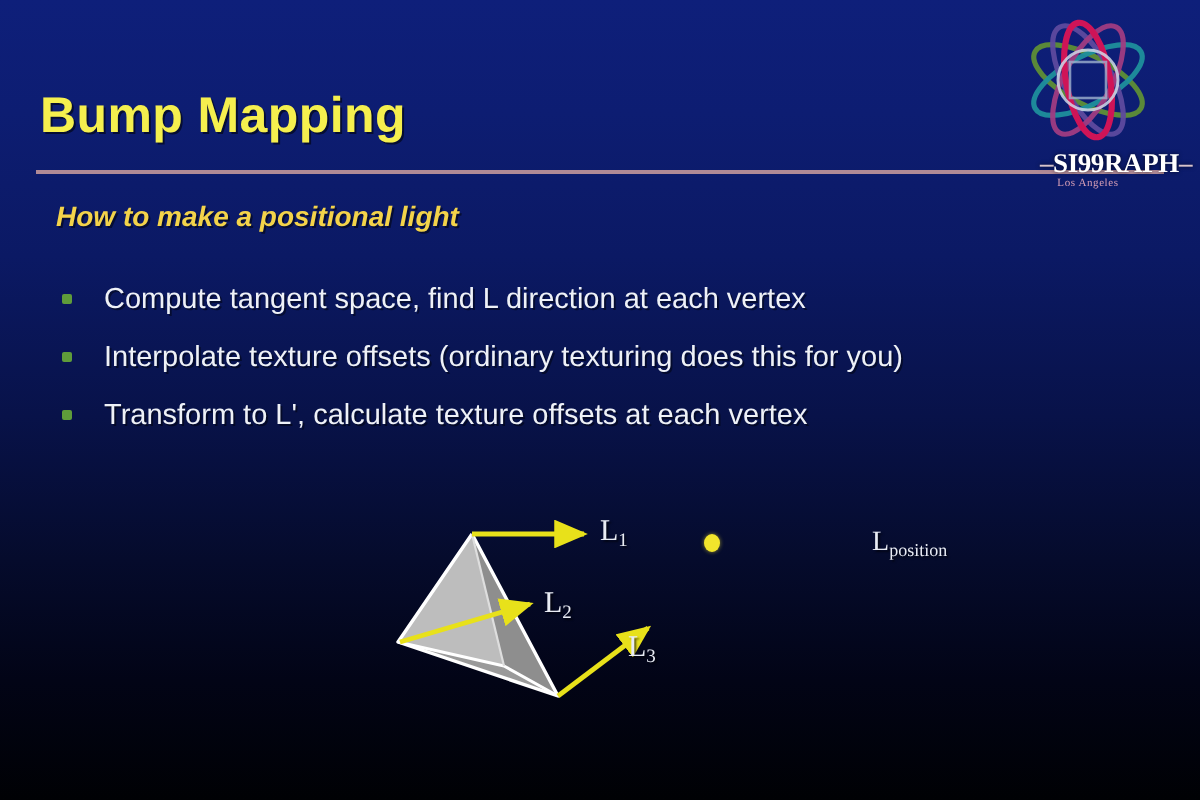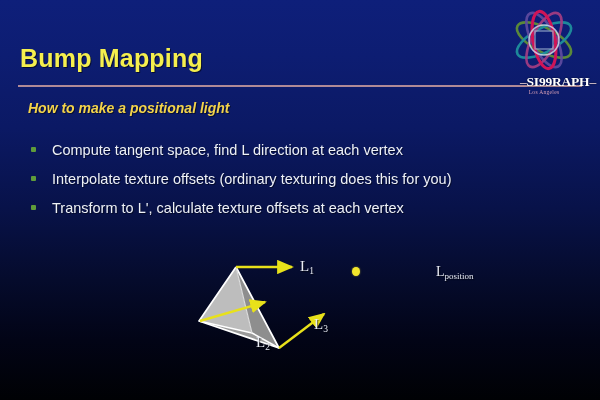--- a/index.html
+++ b/index.html
@@ -102,21 +102,21 @@
     text-shadow: 1px 1px 1px rgba(0,0,0,0.6);
     white-space: nowrap;
   }
   .vec-label sub {
     font-size: 9.5px;
     vertical-align: baseline;
     position: relative;
     top: 3px;
   }
   #label-L1 { left: 300px; top: 258px; }
-  #label-L2 { left: 256px; top: 294px; margin-top: 40px; }
+  #label-L2 { left: 272px; top: 294px; }
   #label-L3 { left: 314px; top: 316px; }
   #label-Lpos {
     left: 394px;
     top: 264px;
     font-size: 14px;
     margin-left: 42px;
   }
   #label-Lpos sub { font-size: 9px; }
   #light-dot {
     position: absolute;

